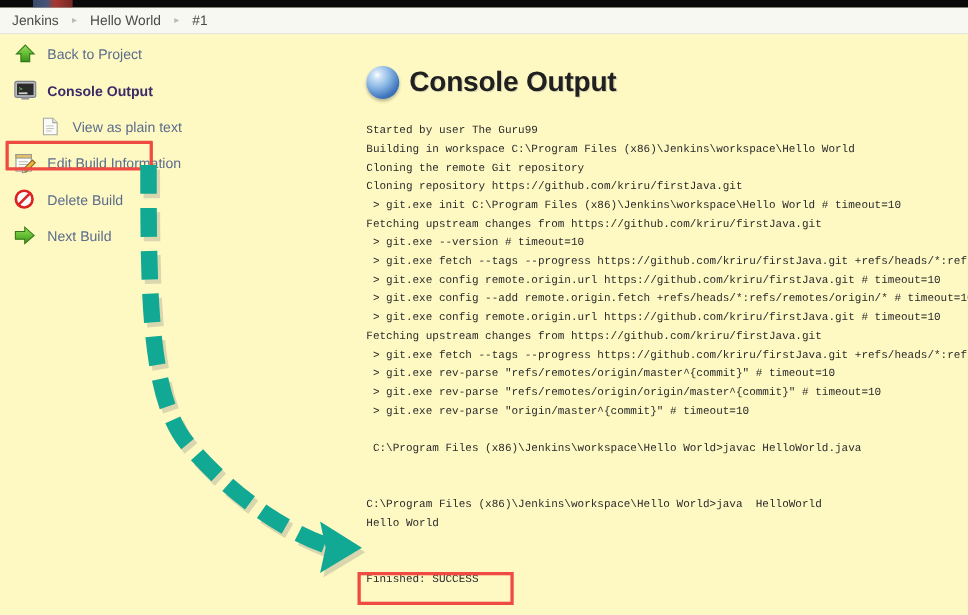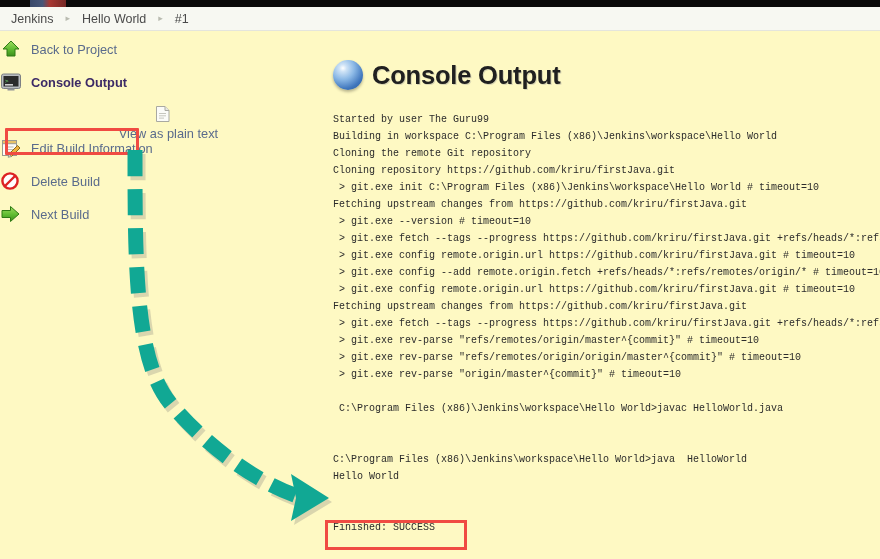--- a/index.html
+++ b/index.html
@@ -54,38 +54,39 @@
   
   #sidebar {
     position: absolute; left: 0; top: 38px;
     width: 300px;
   }
   .side-item {
     position: relative;
     display: flex; align-items: center;
     height: 22px;
     margin-bottom: 11px;
+    padding-left: 12px;
     box-sizing: border-box;
   }
   .side-item .icon {
     width: 22px; height: 20px;
     flex: 0 0 22px;
     margin-right: 9px;
     position: relative;
   }
   .side-label {
     font-size: 12.8px;
     color: #5a6b8c;
     white-space: nowrap;
   }
   .side-item.active .side-label {
     color: #3c2a66;
     font-weight: bold;
   }
-  .side-item.sub { padding-left: 37px; flex-direction: column; }
+  .side-item.sub { padding-left: 37px; }
   .side-item.sub .icon { margin-right: 7px; }
 
   
   .ic-arrow-up svg, .ic-arrow-right svg, .ic-search svg,
   .ic-notes svg, .ic-console svg, .ic-page svg, .ic-deny svg { display:block; }
 
   
   #hl-console {
     position: absolute;
     left: 5px; top: 128px;

